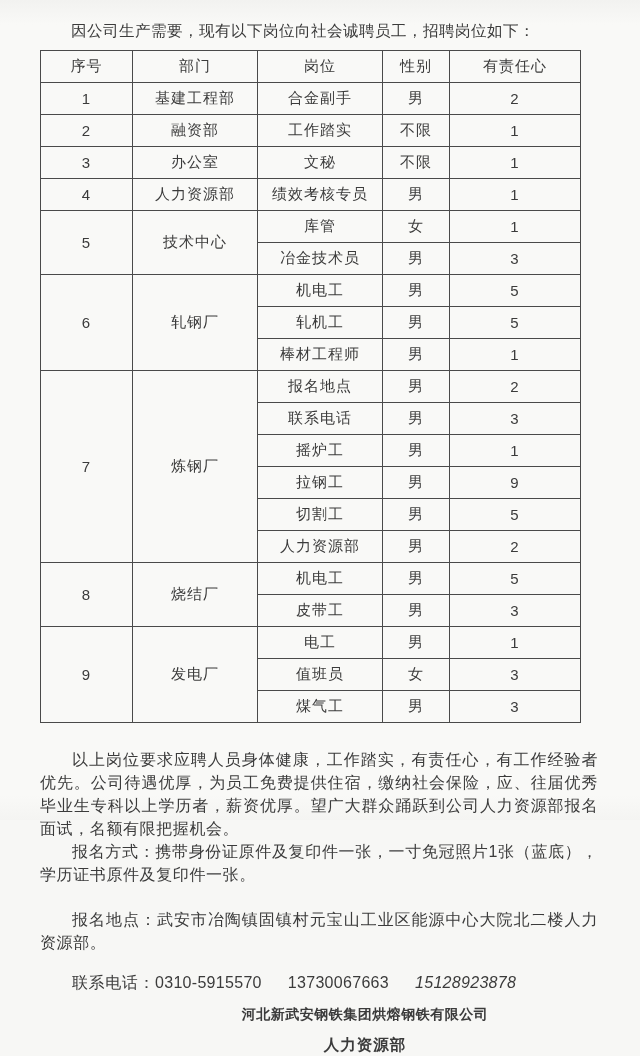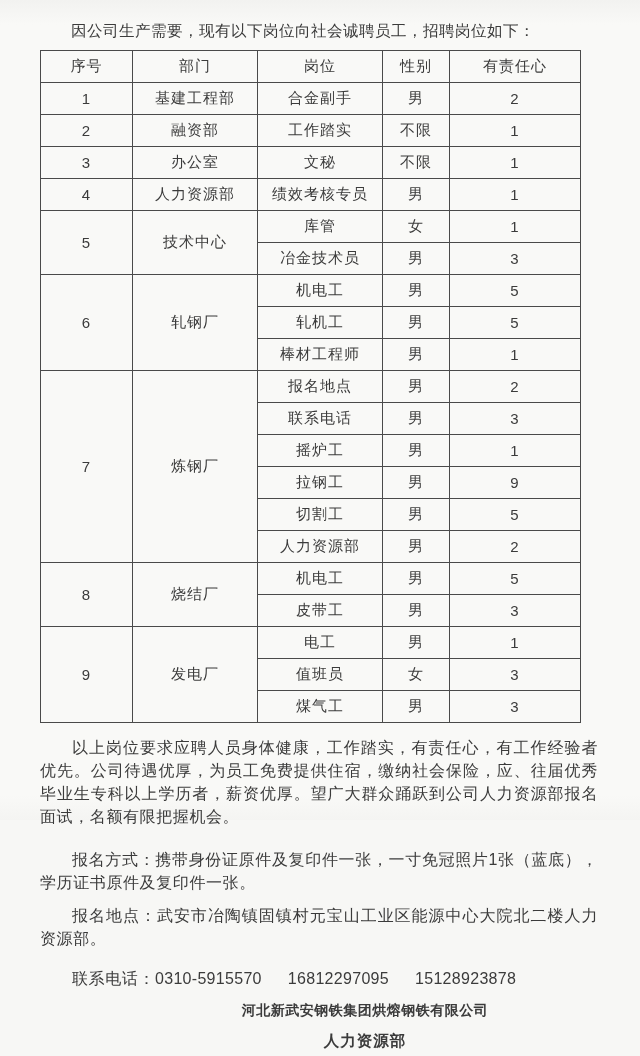--- a/index.html
+++ b/index.html
@@ -44,32 +44,32 @@
     color: #3b3b3b;
     background: transparent;
   }
   .notes p {
     font-size: 16px;
     line-height: 23px;
     text-indent: 2em;
     text-align: justify;
     letter-spacing: 0.6px;
   }
-  .notes .p1 { margin-top: 13px; }
-  .notes .p2 { margin-top: 20px; }
-  .notes .p3 { margin-top: 10px; }
+  .notes .p1 { margin-top: 25px; }
+  .notes .p2 { margin-top: 0; }
+  .notes .p3 { margin-top: 22px; }
   .contact {
     font-size: 16px;
     line-height: 23px;
     text-indent: 2em;
     margin-top: 17px;
     letter-spacing: 0.6px;
   }
   .contact .phone { margin-right: 26px; letter-spacing: 0.3px; }
-  .contact .phone:last-child { margin-right: 0; }
+  .contact .phone:last-child { margin-right: 0; font-style: italic; }
   .signature {
     width: 330px;
     margin: 12px 68px 0 auto;
     text-align: center;
     font-weight: bold;
   }
   .signature .company { font-size: 14px; letter-spacing: 0.5px; }
   .signature .dept    { font-size: 15.5px; margin-top: 11px; letter-spacing: 1px; }
   .signature .date    { font-size: 15.5px; margin-top: 10px; letter-spacing: 0.5px; }
 </style>
@@ -218,21 +218,21 @@
         </tr>
       </tbody>
   </table>
 
   <div class="notes">
     <p class="p1">以上岗位要求应聘人员身体健康，工作踏实，有责任心，有工作经验者优先。公司待遇优厚，为员工免费提供住宿，缴纳社会保险，应、往届优秀毕业生专科以上学历者，薪资优厚。望广大群众踊跃到公司人力资源部报名面试，名额有限把握机会。</p>
     <p class="p2">报名方式：携带身份证原件及复印件一张，一寸免冠照片1张（蓝底），学历证书原件及复印件一张。</p>
     <p class="p3">报名地点：武安市冶陶镇固镇村元宝山工业区能源中心大院北二楼人力资源部。</p>
   </div>
 
-  <p class="contact"><span>联系电话：</span><span class="phone">0310-5915570</span><span class="phone">16812297095</span><span class="phone">15128923878</span></p>
+  <p class="contact"><span>联系电话：</span><span class="phone">0310-5915570</span><span class="phone">13730067663</span><span class="phone">15128923878</span></p>
 
   <div class="signature">
     <div class="company">河北新武安钢铁集团烘熔钢铁有限公司</div>
     <div class="dept">人力资源部</div>
     <div class="date">2017年11月5日</div>
   </div>
 
 </div>
 
 </body></html>

